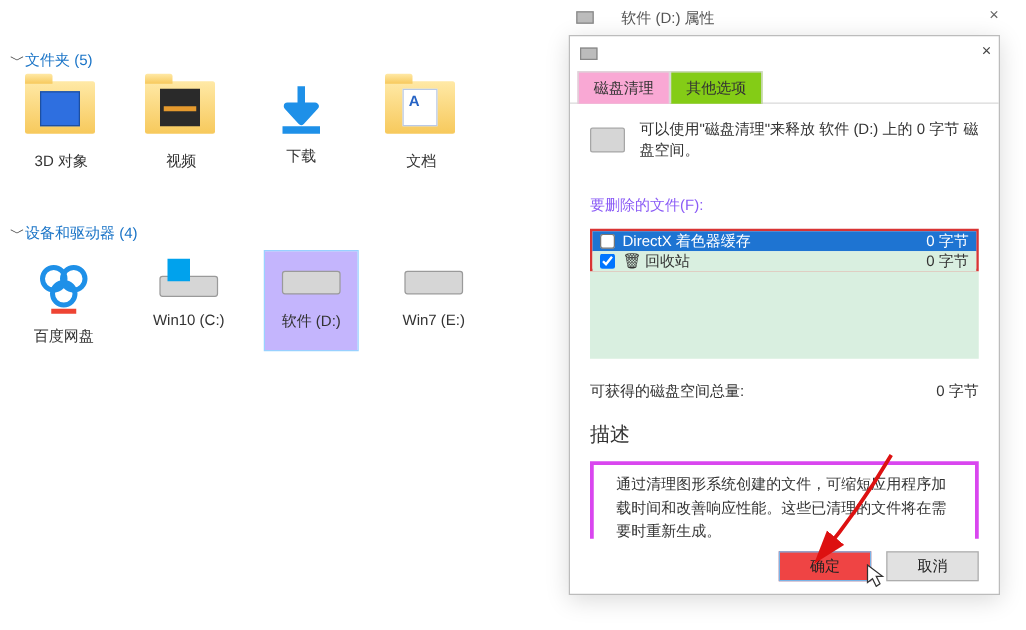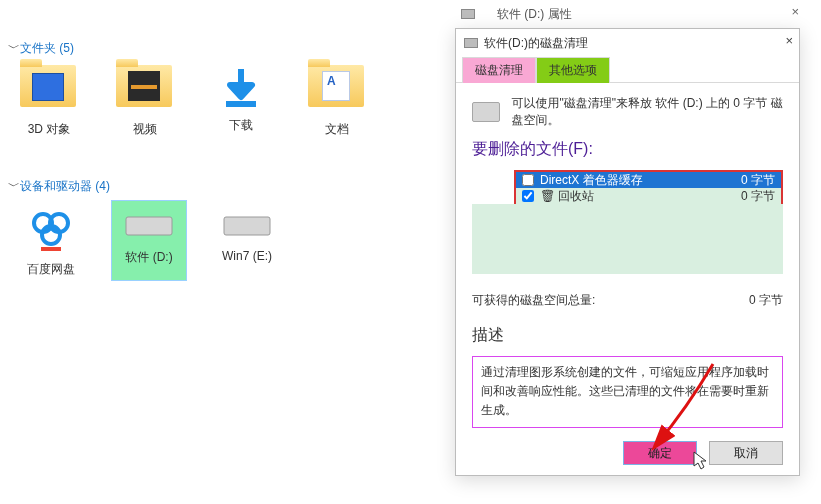--- a/index.html
+++ b/index.html
@@ -7,21 +7,21 @@
 
   
   .explorer { position: absolute; left: 0; top: 0; width: 455px; height: 504px; padding: 0 8px; }
   .section-header { display: flex; align-items: center; color: #1a74c7; font-size: 12px; margin: 40px 0 8px 0; cursor: pointer; gap:2px;}
   .section-header .chev { width: 10px; text-align: center; color:#4a4a4a;}
   .item-grid { display: flex; flex-wrap: wrap; gap: 26px 26px; padding-left: 6px; }
   .fs-item { width: 70px; display: flex; flex-direction: column; align-items: center; gap: 6px; text-align:center;}
   .fs-item.wide { width: 74px; }
   .fs-icon { width: 58px; height: 50px; position: relative; }
   .fs-label { font-size: 12px; color: #333; }
-  .fs-item.selected { background: #86efac; outline:1px solid #99d1ff; padding:2px; margin:-2px;}
+  .fs-item.selected { background: #c4b5fd; outline:1px solid #99d1ff; padding:2px; margin:-2px;}
   
   
   .folder { width:56px; height:42px; background:#ffd e;position:relative;}
   .folder::before{content:"";position:absolute;top:-6px;left:0;width:22px;height:8px;background:inherit;border-radius:2px 2px 0 0;}
   .folder-yellow{background:linear-gradient(#ffe9a6,#f7c95c);border-radius:2px;}
   .folder-inner-blue{position:absolute;left:12px;top:8px;width:32px;height:28px;background:#2e6fe0;border:1px solid #1d4fa0;}
   .folder-inner-clap{position:absolute;left:12px;top:6px;width:32px;height:30px;background:#2a2a2a;}
   .folder-inner-clap::before{content:"";position:absolute;top:14px;left:3px;width:26px;height:4px;background:#e59a2e;}
   .folder-inner-photo{position:absolute;left:12px;top:8px;width:32px;height:26px;background:#fff;border:1px solid #aac4e6;}
   .folder-inner-photo::after{content:"";position:absolute;left:3px;top:14px;width:26px;height:8px;background:#5aa752;}
@@ -46,34 +46,34 @@
   .dlg-titlebar .drv{width:14px;height:10px;background:#bcbcbc;border:1px solid #888;margin-right:6px;}
   .dlg-titlebar .title{font-size:12px;color:#333;}
   .dlg-titlebar .x{position:absolute;right:6px;top:4px;font-size:13px;color:#444;cursor:pointer;}
   .tabs{height:26px;display:flex;align-items:flex-end;padding:0 6px;border-bottom:1px solid #d9d9d9;gap:0;}
   .tab{padding:4px 12px;border:1px solid #d9d9d9;border-bottom:none;background:#84cc16;font-size:12px;color:#333;position:relative;top:1px;cursor:pointer;}
   .tab.active{background:#f9a8d4;}
   .dlg-body{flex:1;padding:12px 16px 10px 16px;display:flex;flex-direction:column;gap:10px;overflow:hidden;}
   .info-row{display:flex;align-items:center;gap:12px;}
   .info-row .drvbig{width:32px;height:20px;background:#d6d6d6;border:1px solid #a6a6a6;border-radius:2px;}
   .info-text{font-size:12px;color:#333;}
-  .section-label{font-size:16px;color:#4c1d95;margin-top:0;}
-  .file-list{border:2px solid #d93434;height:34px;position:relative;margin-left:42px;}
+  .section-label{font-size:12px;color:#8b5cf6;margin-top:17px;}
+  .file-list{border:2px solid #d93434;height:34px;position:relative;}
   .file-row{display:flex;align-items:center;height:16px;padding:0 6px;font-size:12px;gap:6px;}
   .file-row.sel{background:#1e74d2;color:#fff;}
   .file-row input[type=checkbox]{width:12px;height:12px;}
   .file-row .name{flex:1;}
   .file-row .size{width:50px;text-align:right;}
   .file-rest{height:70px;background:#d9efe0;}
   .gain-row{display:flex;justify-content:space-between;font-size:12px;color:#333;margin-top:8px;}
   .desc-label{font-size:16px;color:#333;margin-top:6px;}
-  .desc-box{border:1px solid #d946ef;height:80px;padding:6px 8px;font-size:12px;color:#333;line-height:1.6;}
+  .desc-box{border:3px solid #d946ef;height:80px;padding:6px 18px;font-size:12px;color:#333;line-height:1.6;}
   .dlg-footer{height:44px;display:flex;align-items:center;justify-content:flex-end;gap:12px;padding:0 16px;}
   .btn{min-width:74px;height:24px;border:1px solid #adadad;background:#e1e1e1;font-size:12px;color:#222;cursor:pointer;}
-  .btn.primary{background:#ec4899;border-color:#7ab3e6;font-family:Liberation Mono, monospace;}
+  .btn.primary{background:#ef4444;border-color:#7ab3e6;font-family:Liberation Mono, monospace;}
 
   
   .arrow-annot{position:absolute;left:635px;top:358px;pointer-events:none;}
   .cursor-annot{position:absolute;left:692px;top:450px;pointer-events:none;}
 </style>
 </head>
 <body>
 
 <div class="explorer">
   <div class="section-header">
@@ -122,20 +122,29 @@
       <div class="fs-icon baidu">
         <svg viewBox="0 0 52 52">
             <circle cx="18" cy="20" r="9" fill="none" stroke="#1e90e8" stroke-width="4"></circle>
             <circle cx="34" cy="20" r="9" fill="none" stroke="#1e90e8" stroke-width="4"></circle>
             <circle cx="26" cy="32" r="9" fill="none" stroke="#1e90e8" stroke-width="4"></circle>
             <rect x="16" y="44" width="20" height="4" fill="#e43"></rect>
           </svg>
       </div>
       <span class="fs-label">百度网盘</span>
     </div>
+    <div class="fs-item wide">
+      <div class="fs-icon disk">
+        <svg viewBox="0 0 54 40">
+            <rect x="4" y="18" width="46" height="16" rx="2" fill="#d6d6d6" stroke="#9a9a9a"></rect>
+            <rect x="10" y="4" width="18" height="18" fill="#00a2ed"></rect>
+          </svg>
+      </div>
+      <span class="fs-label">Win10 (C:)</span>
+    </div>
     <div class="fs-item wide selected">
       <div class="fs-icon disk">
         <svg viewBox="0 0 54 40">
             <rect x="4" y="14" width="46" height="18" rx="2" fill="#d6d6d6" stroke="#9a9a9a"></rect>
           </svg>
       </div>
       <span class="fs-label">软件 (D:)</span>
     </div>
     <div class="fs-item wide">
       <div class="fs-icon disk">
@@ -150,21 +159,20 @@
 
 <div class="parent-bar">
   <span class="drv"></span>
   <span>软件 (D:) 属性</span>
   <span class="close">×</span>
 </div>
 
 <div class="dlg">
   <div class="dlg-titlebar">
     <span class="drv"></span>
-    <span class="title">软件(D:)的磁盘清理</span>
     <span class="x">×</span>
   </div>
   <div class="tabs">
     <div class="tab active">磁盘清理</div>
     <div class="tab">其他选项</div>
   </div>
   <div class="dlg-body">
     <div class="info-row">
       <div class="drvbig"></div>
       <div class="info-text">可以使用"磁盘清理"来释放 软件 (D:) 上的 0 字节 磁盘空间。</div>

